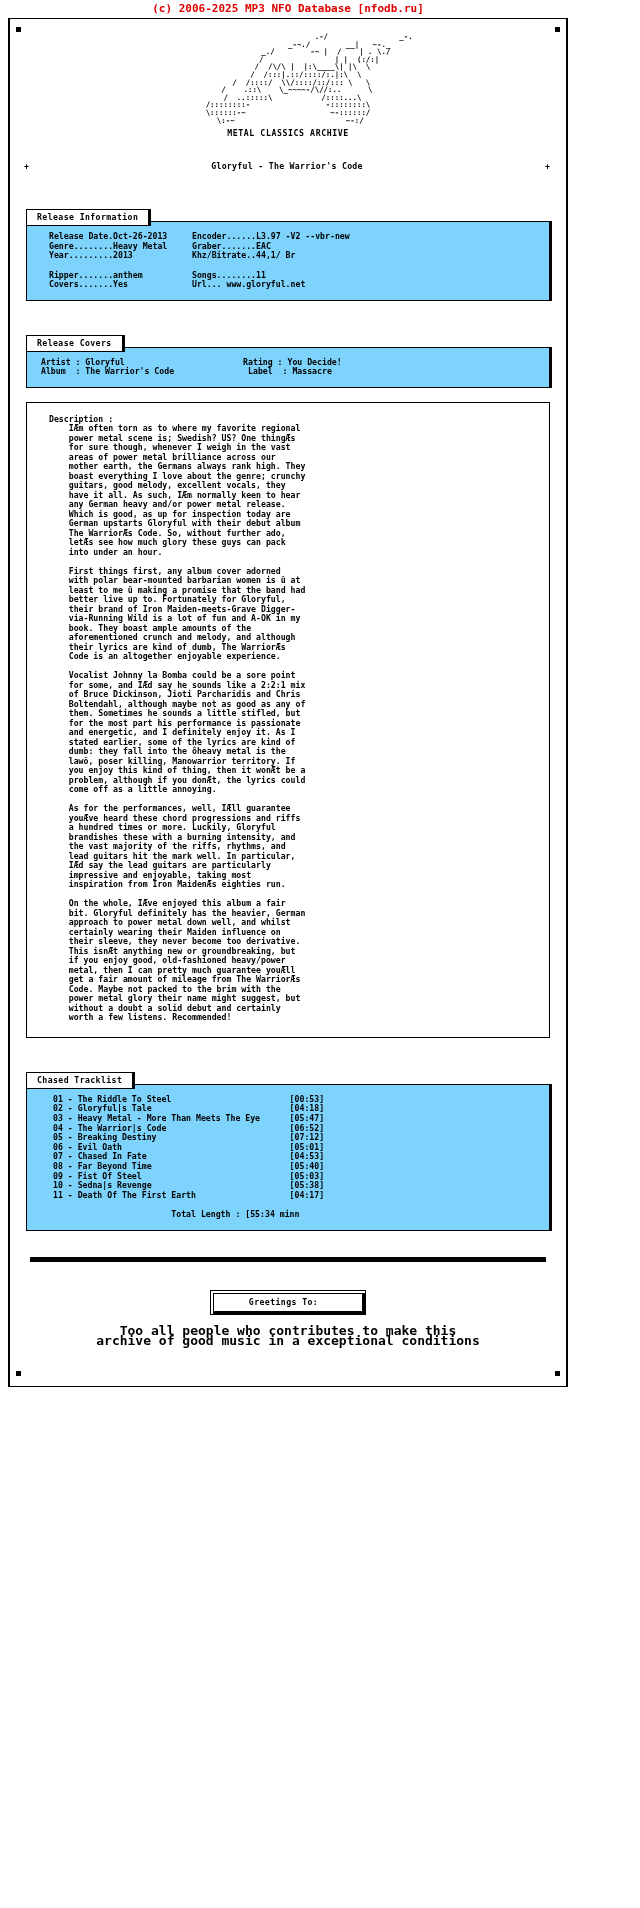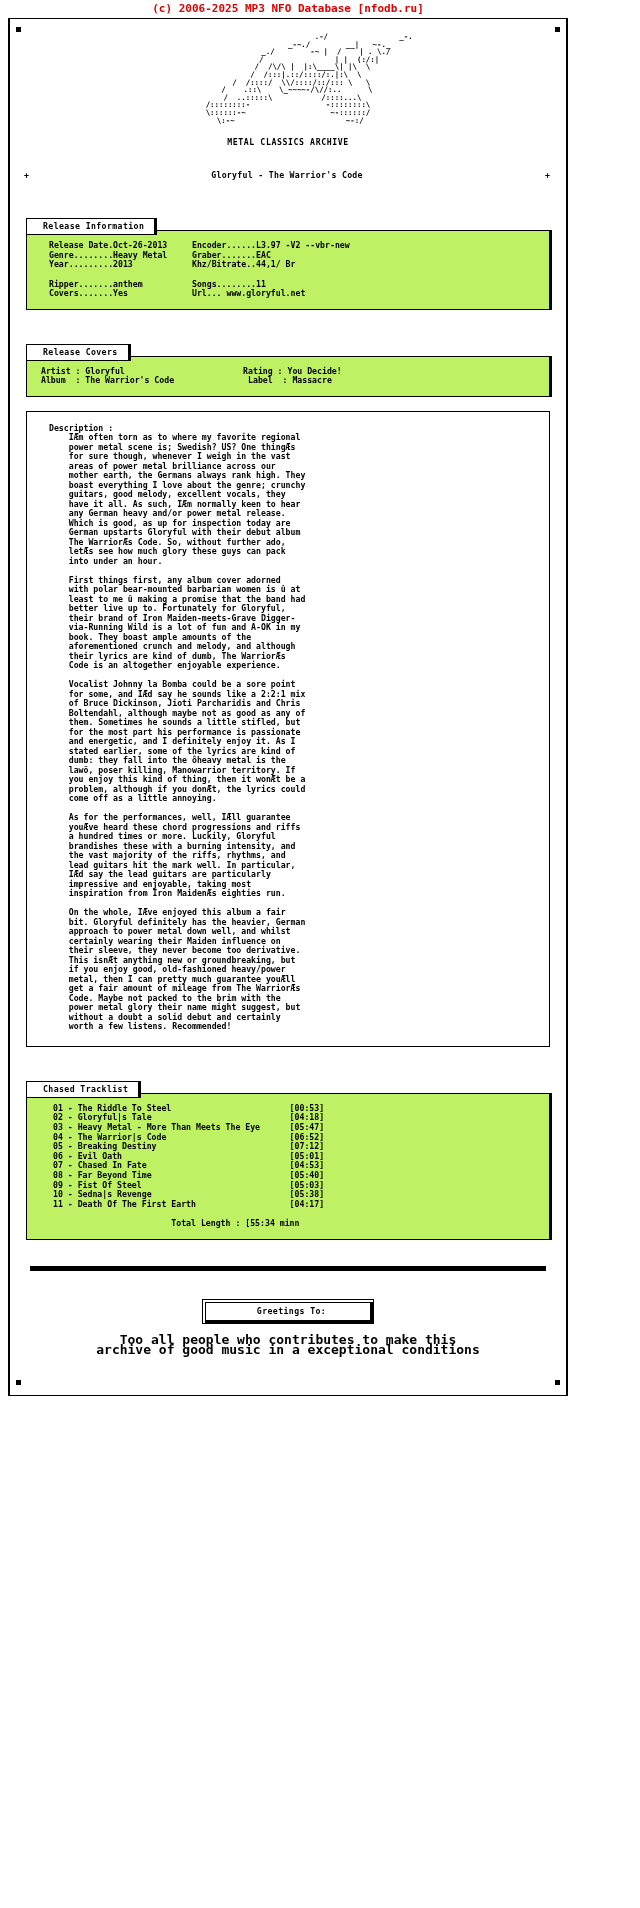--- a/index.html
+++ b/index.html
@@ -58,21 +58,21 @@
     text-align: center;
     font-weight: bold;
     padding-top: 14px;
   }
   .archive-name {
     text-align: center;
     font-size: 8.2px;
     line-height: 12px;
     font-weight: bold;
     letter-spacing: 0.6px;
-    margin-top: 12px;
+    margin-top: 3px;
   }
   .presents {
     text-align: center;
     font-size: 8.2px;
     font-weight: bold;
     letter-spacing: 3.4px;
     margin-top: 26px;
   }
   .release-title-row {
     display: flex;
@@ -88,35 +88,35 @@
 
   .section { margin: 0 16px; }
   .sec-gap-lg { margin-top: 34px; }
   .sec-gap-md { margin-top: 30px; }
 
   .tab-row { display: block; position: relative; height: 17px; }
   .tab {
     display: inline-block;
     border: 1px solid #000;
     box-shadow: 2px 0 0 #000;
-    padding: 2px 10px 3px 16px;
+    padding: 2px 10px 3px 10px;
     font-size: 8.2px;
     font-weight: bold;
     letter-spacing: 0.4px;
     background: #fff;
     position: relative;
     z-index: 2;
     line-height: 10px;
   }
   .panel {
     border: 1px solid #000;
     box-shadow: 2px 0 0 #000;
     margin-top: -1px;
     padding: 10px 0 10px 0;
-    background: #bef264;
+    background: #7dd3fc;
     position: relative;
   }
 
   pre.body {
     margin: 0;
     font-family: "DejaVu Sans Mono", "Liberation Mono", monospace;
     font-size: 8.2px;
     line-height: 9.6px;
     white-space: pre;
     font-weight: bold;
@@ -144,21 +144,21 @@
   .thickbar {
     height: 5px;
     background: #000;
     margin: 26px 20px 0 20px;
   }
   .greet-wrap { text-align: center; margin-top: 28px; }
   .greet-box {
     display: inline-block;
     border: 1px solid #000;
     box-shadow: 2px 0 0 #000, 0 2px 0 #000, 2px 2px 0 #000;
-    padding: 3px 44px 4px 51px;
+    padding: 3px 44px 4px 35px;
     font-size: 8.2px;
     font-weight: bold;
     letter-spacing: 0.4px;
     background: #fff;
     outline: 1px solid #000;
     outline-offset: 2px;
     text-align: center;
   }
   pre.greet-text {
     margin: 14px 0 0 0;

